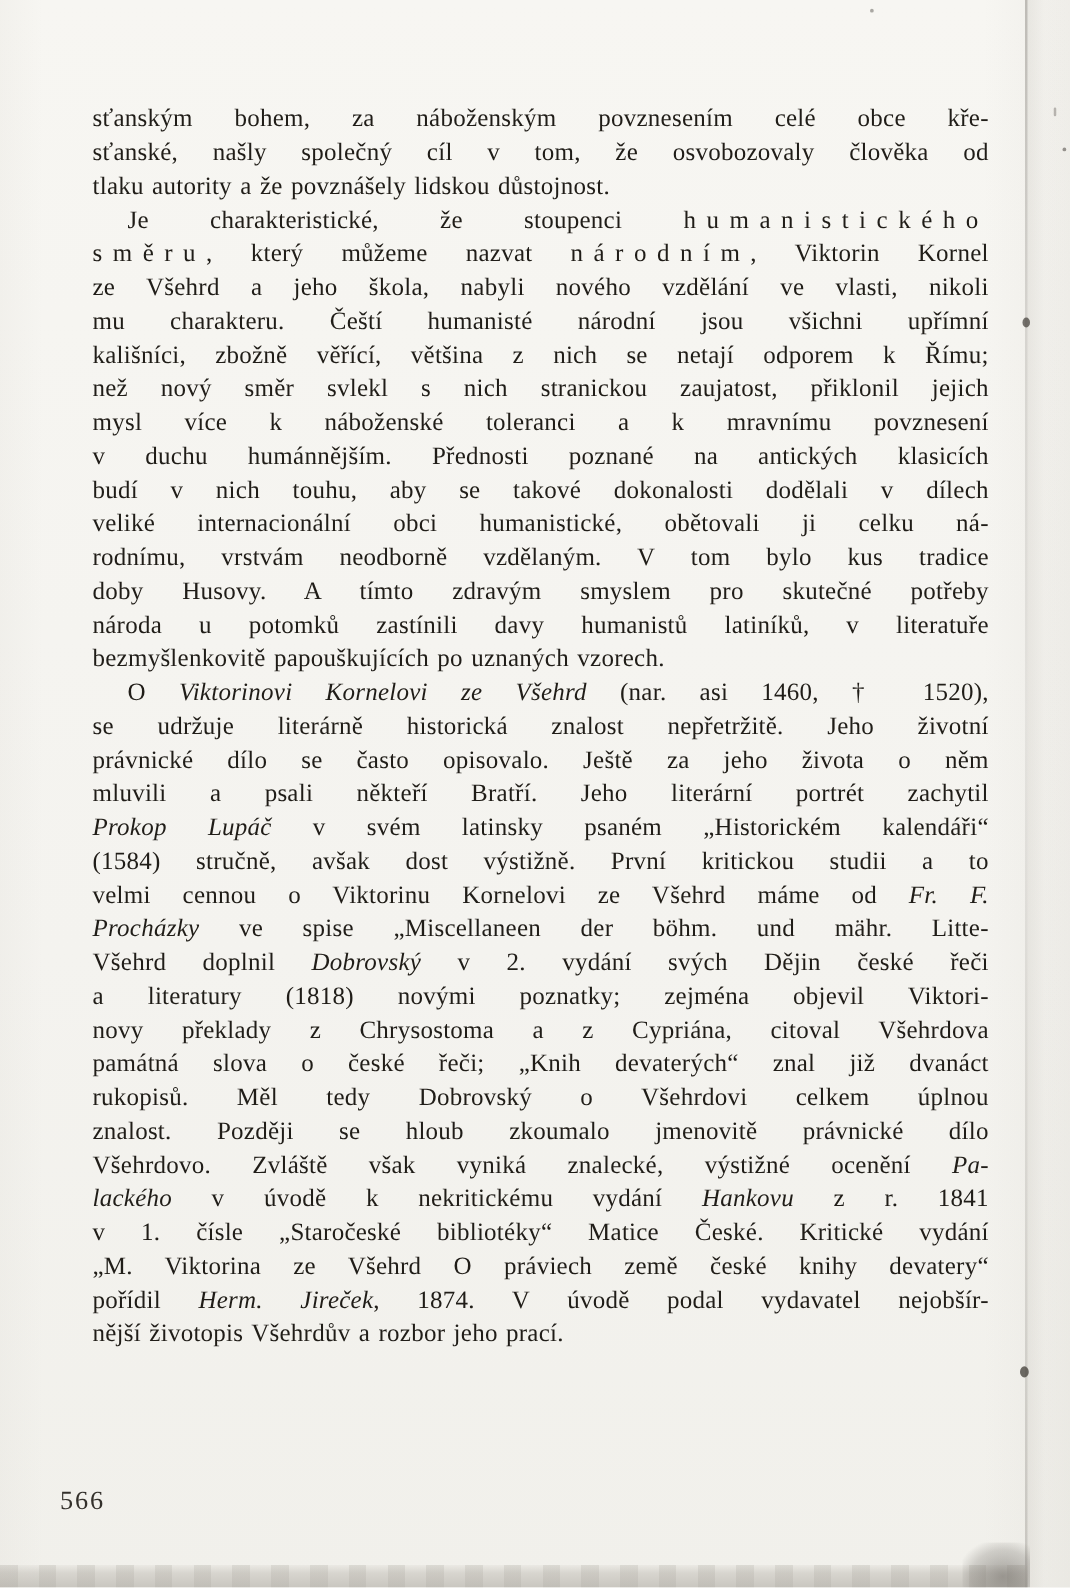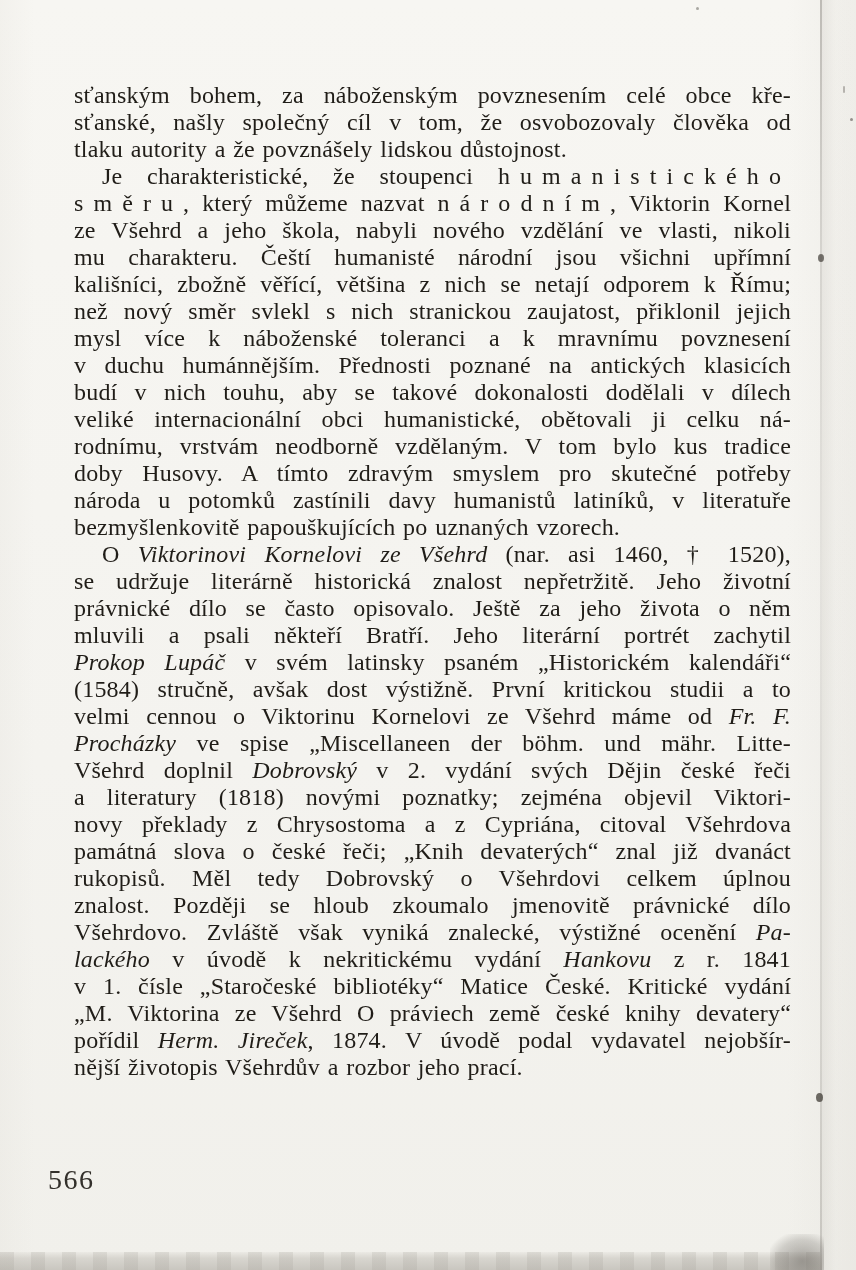--- a/index.html
+++ b/index.html
@@ -17,36 +17,36 @@
       linear-gradient(180deg, #f7f6f2 0%, #f4f3ef 60%, #f1f0eb 100%);
     overflow: hidden;
     color: #1e1b17;
   }
   .text-block {
     position: absolute;
     left: 74px; top: 82px;
     width: 717px;
   }
   .line {
-    font-size: 24px;
+    font-size: 20px;
     line-height: 27px;
     text-align: justify;
     text-align-last: justify;
     color: #201d18;
     letter-spacing: 0.2px;
     word-spacing: 1.5px;
   }
   .line.plast { text-align-last: left; }
   .line.indent { text-indent: 28px; }
   .it { font-style: italic; font-family: Liberation Serif, serif; }
   .sp { letter-spacing: 0.42em; }
   .page-number {
     position: absolute;
-    left: 48px; top: 1164px;
-    font-size: 28px;
+    left: 48px; top: 1188px;
+    font-size: 21px;
     letter-spacing: 1.5px;
     color: #33302b;
   }
   
   .crease {
     position: absolute;
     left: 820px; top: 0;
     width: 2px; height: 1270px;
     background: linear-gradient(180deg,
       rgba(110,105,98,0.40) 0%,

